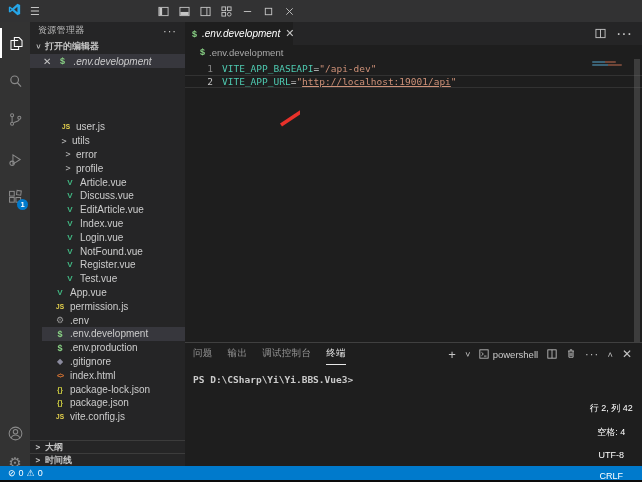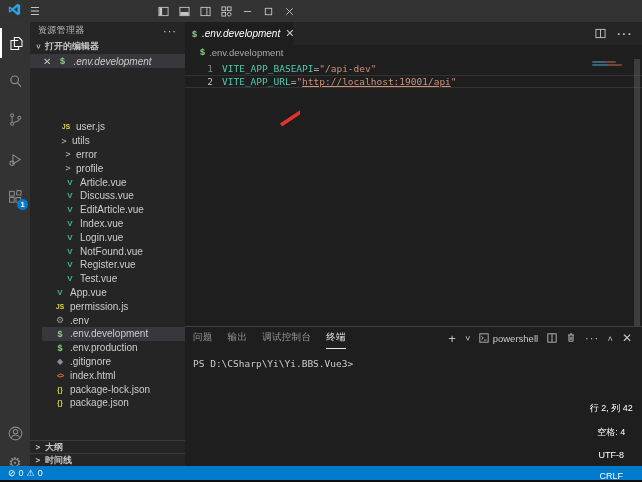--- a/index.html
+++ b/index.html
@@ -87,33 +87,33 @@
   .tok-link { color:#ce9178; text-decoration:underline; }
 
   .minimap { position:absolute; top:2px; right:14px; width:36px; }
   .mm-line { height:2px; margin-bottom:1px; border-radius:1px;
              background:linear-gradient(90deg,#3d6a80 0 55%, #7a4a3a 55% 100%); opacity:.9; }
   .mm-line.l2 { width:30px; }
   .mm-line.l1 { width:24px; }
   .scrollbar { position:absolute; top:0; bottom:0; right:2px; width:6px; background:rgba(121,121,121,.35); }
 
   
-  .panel { height:140px; flex:none; background:#1e1e1e; border-top:1px solid rgba(128,128,128,.35); display:flex; flex-direction:column; }
+  .panel { height:124px; flex:none; background:#1e1e1e; border-top:1px solid rgba(128,128,128,.35); display:flex; flex-direction:column; }
   .panel-head { height:22px; display:flex; align-items:center; padding:0 10px 0 8px; flex:none; }
   .panel-tab { font-size:9.5px; color:#969696; margin-right:15px; height:22px; display:flex; align-items:center;
                border-bottom:1px solid transparent; letter-spacing:.3px; }
   .panel-tab.active { color:#e7e7e7; border-bottom:1px solid #e7e7e7; }
   .panel-actions { margin-left:auto; display:flex; align-items:center; gap:9px; color:#c5c5c5; }
   .pa-plus { font-size:13px; line-height:1; }
   .pa-chev { font-size:8px; font-family:"DejaVu Sans Mono",monospace; transform:rotate(90deg); display:inline-block; }
   .pa-chev.up { transform:rotate(-90deg); }
   .pa-shell { display:flex; align-items:center; gap:4px; font-size:9.5px; color:#cccccc; }
   .pa-more { font-size:11px; letter-spacing:1px; }
   .pa-close { font-size:12px; }
-  .term-body { flex:1; font-family:"DejaVu Sans Mono", monospace; font-size:9.5px; color:#cccccc; padding:9px 0 0 8px; }
+  .term-body { flex:1; font-family:"DejaVu Sans Mono", monospace; font-size:9.5px; color:#cccccc; padding:9px 0 0 8px;font-weight:bold; }
 
   
   .statusbar { position:absolute; left:0; top:466px; right:0; height:14px; background:#007acc; color:#ffffff;
                display:flex; align-items:center; font-size:9px; padding:0 8px; }
   .sb-left { display:flex; align-items:center; gap:8px; }
   .sb-item { display:flex; align-items:center; gap:3px; white-space:nowrap; }
   .sb-right { margin-left:auto; display:flex; align-items:center; gap:11px;flex-direction:column; }
   .sb-glyph { font-size:9px; }
 
   .bottom-strip { position:absolute; left:0; right:0; top:480px; height:2px; background:#0c0c0c; }
@@ -323,20 +323,24 @@
             <span class="fic ic-html">&lt;&gt;</span>
             <span class="tname">index.html</span>
           </div>
           <div class="tree-row lvl1">
             <span class="fic ic-json">{}</span>
             <span class="tname">package-lock.json</span>
           </div>
           <div class="tree-row lvl1">
             <span class="fic ic-json">{}</span>
             <span class="tname">package.json</span>
+          </div>
+          <div class="tree-row lvl1">
+            <span class="fic ic-js">JS</span>
+            <span class="tname">vite.config.js</span>
           </div>
         </div>
 
       <div class="sb-bottom" style="top:418px">
         <span class="chevr">&gt;</span>
         <span>大纲</span>
       </div>
       <div class="sb-bottom" style="top:431px">
         <span class="chevr">&gt;</span>
         <span>时间线</span>

